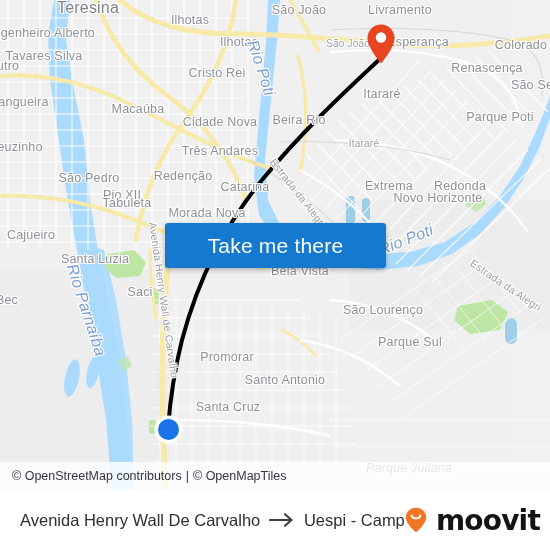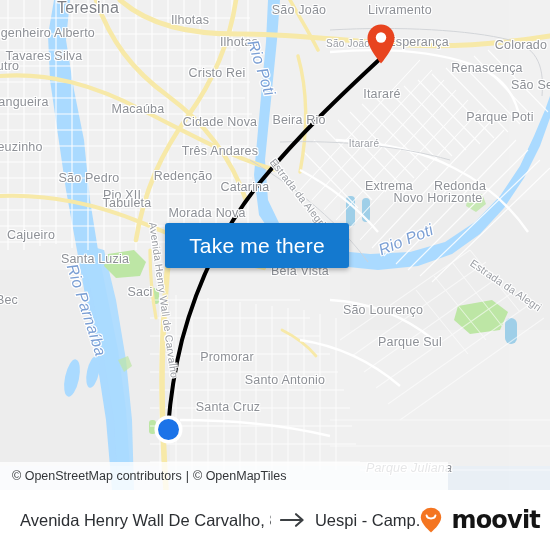--- a/index.html
+++ b/index.html
@@ -55,21 +55,21 @@
   .map-label.nbhd   { font-size: 12.5px; }
   .map-label.small  { font-size: 10px; color: #9a9da3; }
   .map-label.water  { color: #7b9fd4; font-style: italic; }
   .map-label.street { color: #9a9da3; font-size: 10.5px; }
 
   
   #take-me-there {
     position: absolute;
     left: 165px;
     top: 223px;
-    width: 184px;
+    width: 221px;
     height: 45px;
     background: #1479cf;
     border: none;
     border-radius: 3px;
     box-shadow: 0 2px 5px rgba(0,0,0,.28);
     color: #ffffff;
     font-family: "Liberation Sans", sans-serif;
     font-size: 21px;
     letter-spacing: .2px;
     cursor: pointer;
@@ -94,21 +94,21 @@
     top: 414px;
     width: 31px;
     height: 31px;
   }
 
   
   #attribution {
     position: absolute;
     left: 0;
     top: 462px;
-    width: 448px;
+    width: 550px;
     height: 28px;
     background: rgba(255,255,255,.78);
     display: flex;
     align-items: center;
     font-size: 12.5px;
     color: #333639;
     padding-left: 12px;
     box-sizing: border-box;
   }
   #attribution .sep { margin: 0 4px; }
@@ -148,21 +148,21 @@
     align-items: center;
   }
   #moovit-logo {
     display: flex;
     align-items: center;
     flex: 0 0 auto;
     margin-left: auto;
     margin-right: 2px;
   }
   #moovit-logo .wordmark {
-    font-size: 24px;
+    font-size: 28px;
     font-weight: bold;
     color: #141414;
     letter-spacing: -0.8px;
     margin-left: 9px;
     font-family: "DejaVu Sans", sans-serif;
   }
 </style>
 </head>
 <body>
 

